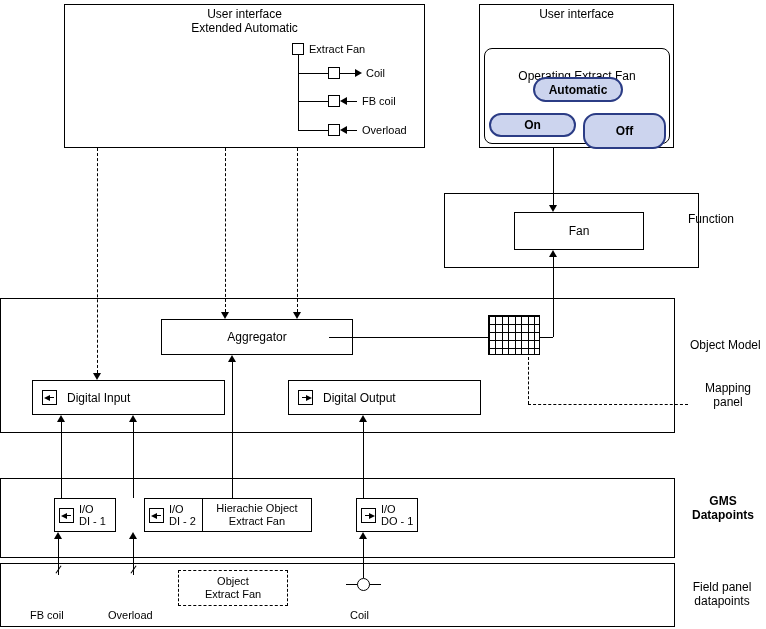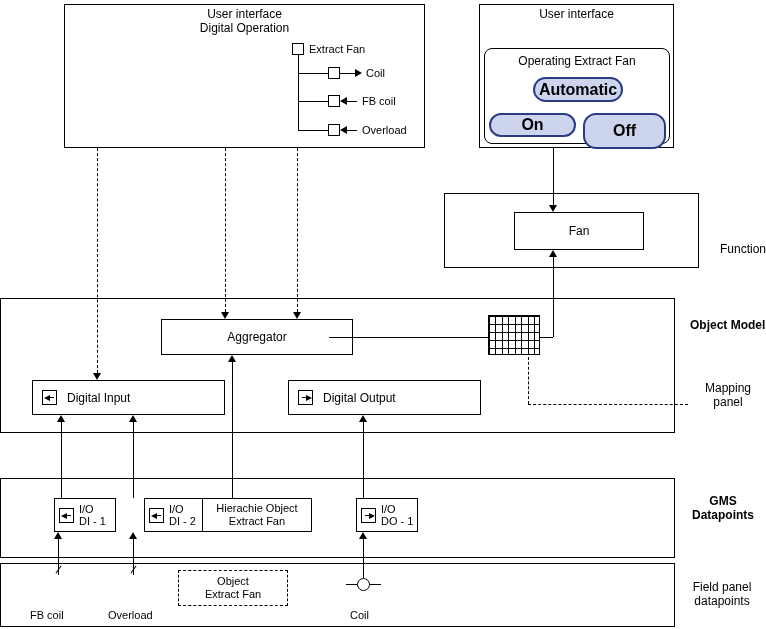--- a/index.html
+++ b/index.html
@@ -27,21 +27,21 @@
   .icon-sq { position:absolute; width:12px; height:12px; border:1px solid #000; background:#fff; box-sizing:border-box; }
   .dio { position:relative; width:15px; height:15px; border:1px solid #000; background:#fff; box-sizing:border-box; flex:0 0 auto; }
   .dio .dline { position:absolute; top:6px; left:3px; width:8px; border-top:1px solid #000; }
   .dio .tri { top:4px; }
   .dio.in  .tri { left:1px;  border-top:3px solid transparent; border-bottom:3px solid transparent; border-right:6px solid #000; }
   .dio.out .tri { right:0px; border-top:3px solid transparent; border-bottom:3px solid transparent; border-left:6px solid #000; }
   .pill {
     position:absolute; border:2px solid var(--button-border,#2b3c85);
     background:var(--button-fill,#ccd4ee); border-radius:13px;
     display:flex; align-items:center; justify-content:center;
-    font-weight:bold; font-size:16px; box-sizing:border-box; cursor:default;
+    font-weight:bold; font-size:12px; box-sizing:border-box; cursor:default;
   }
   .panel { position:absolute; border:1px solid #000; border-radius:8px; background:#fff; box-sizing:border-box; }
   .gridicon {
     position:absolute; border:1px solid #000; box-sizing:border-box; background-color:#fff;
     background-image:
       repeating-linear-gradient(to right, #000 0 1px, transparent 1px 6.5px),
       repeating-linear-gradient(to bottom, #000 0 1px, transparent 1px 8px);
   }
   .dashedbox { position:absolute; border:1px dashed #000; background:#fff; box-sizing:border-box; }
   .two-line { line-height:13px; text-align:center; }
@@ -49,21 +49,21 @@
   .tick { position:absolute; width:9px; height:0; border-top:1px solid #000; transform:rotate(-55deg); }
 </style>
 </head>
 <body>
 
 <div class="canvas">
 
   <div class="box" style="left:40px; top:4px; width:361px; height:144px;">
     <div class="titleblock">
       <div>User interface</div>
-      <div>Digital Operation</div>
+      <div>Extended Automatic</div>
     </div>
 
     <div class="icon-sq" style="left:227px; top:38px;"></div>
     <div class="label small" style="left:244px; top:37px;">Extract Fan</div>
 
     <div class="vline" style="left:233px; top:50px; height:75px;"></div>
 
     <div class="hline" style="left:233px; top:68px; width:30px;"></div>
     <div class="icon-sq" style="left:263px; top:62px;"></div>
     <div class="hline" style="left:275px; top:68px; width:15px;"></div>
@@ -81,53 +81,53 @@
     <div class="tri tri-left" style="left:275px; top:121px;"></div>
     <div class="hline" style="left:282px; top:125px; width:10px;"></div>
     <div class="label small" style="left:297px; top:118px;">Overload</div>
   </div>
 
   <div class="box" style="left:455px; top:4px; width:195px; height:144px;">
     <div class="titleblock">
       <div>User interface</div>
     </div>
     <div class="panel" style="left:4px; top:43px; width:186px; height:96px;">
-      <div class="titleblock" style="top:5px;">Operating Extract Fan</div>
+      <div class="titleblock" style="top:20px;">Operating Extract Fan</div>
       <div class="pill" style="left:48px; top:28px; width:90px; height:25px;">Automatic</div>
       <div class="pill" style="left:4px; top:64px; width:87px; height:24px;">On</div>
       <div class="pill" style="left:98px; top:64px; width:83px; height:36px;">Off</div>
     </div>
   </div>
 
   <div class="box" style="left:420px; top:193px; width:255px; height:75px;"></div>
   <div class="box flex-center" style="left:490px; top:212px; width:130px; height:38px;">
     <span>Fan</span>
   </div>
-  <div class="label" style="left:688px; top:242px;margin-left:32px;">Function</div>
+  <div class="label" style="left:688px; top:212px;">Function</div>
 
   <div class="band" style="left:0px; top:298px; width:675px; height:135px;"></div>
   <div class="box flex-center" style="left:137px; top:319px; width:192px; height:36px;">
     <span>Aggregator</span>
   </div>
   <div class="gridicon" style="left:488px; top:315px; width:52px; height:40px;"></div>
   <div class="box" style="left:8px; top:380px; width:193px; height:35px; display:flex; align-items:center; padding-left:9px;">
     <span class="dio in">
         <span class="dline"></span>
         <span class="tri"></span>
       </span>
     <span style="margin-left:10px;">Digital Input</span>
   </div>
   <div class="box" style="left:264px; top:380px; width:193px; height:35px; display:flex; align-items:center; padding-left:9px;">
     <span class="dio out">
         <span class="dline"></span>
         <span class="tri"></span>
       </span>
     <span style="margin-left:10px;">Digital Output</span>
   </div>
-  <div class="label" style="left:690px; top:318px;font-weight:bold;">Object Model</div>
+  <div class="label" style="left:690px; top:338px;">Object Model</div>
   <div class="label center-text" style="left:696px; top:381px; width:64px;">
     <div>Mapping</div>
     <div>panel</div>
   </div>
 
   <div class="band" style="left:0px; top:478px; width:675px; height:80px;"></div>
   <div class="box" style="left:30px; top:498px; width:62px; height:34px; display:flex; align-items:center; padding-left:4px;">
     <span class="dio in">
         <span class="dline"></span>
         <span class="tri"></span>

